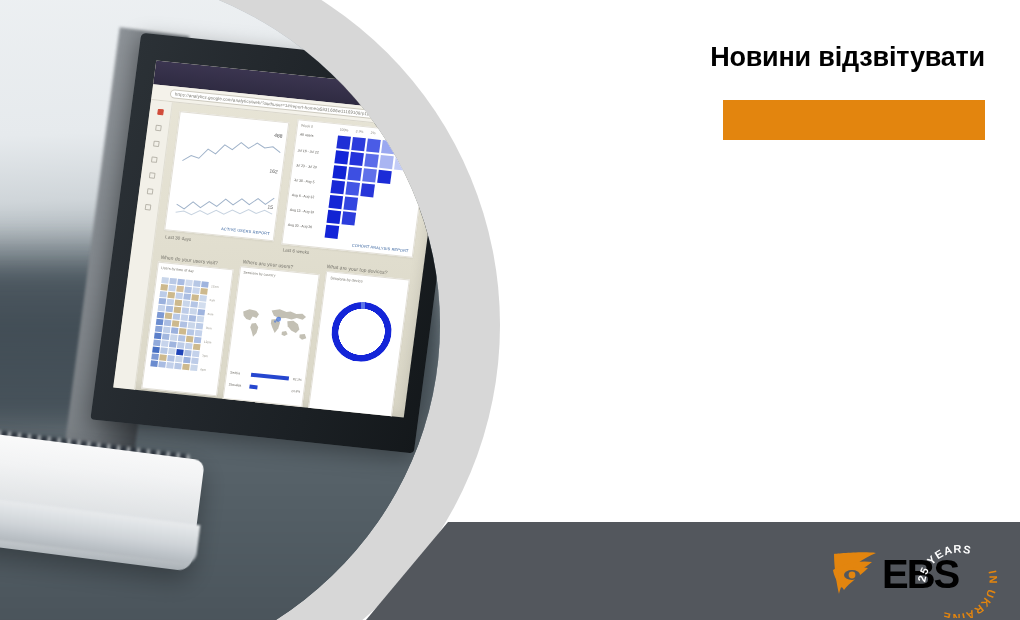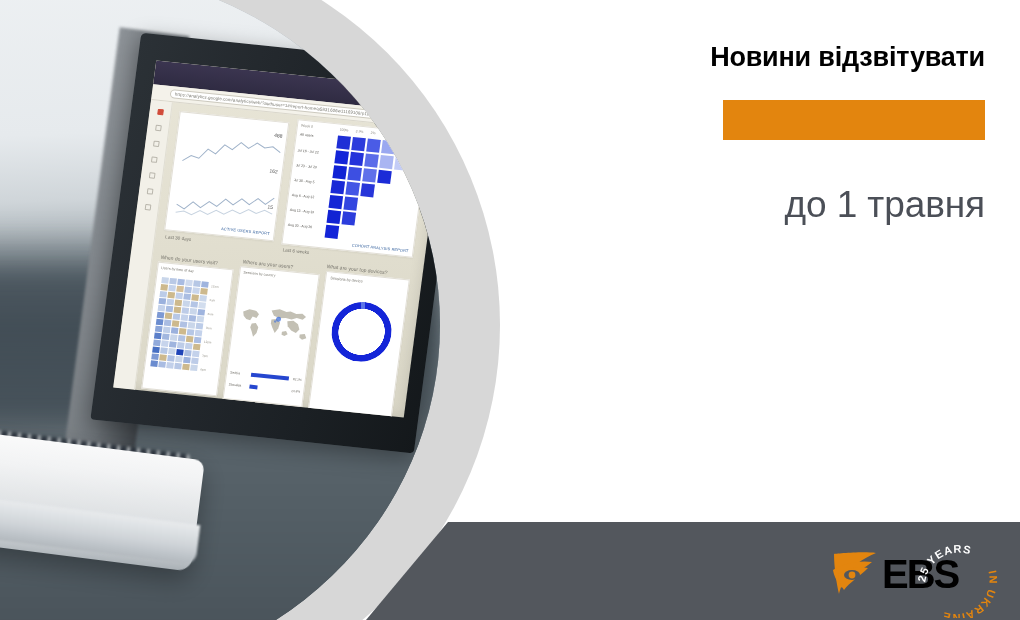--- a/index.html
+++ b/index.html
@@ -438,21 +438,20 @@
       <div class="keyboard"></div>
       <div class="base"></div>
       <div class="basefront"></div>
     </div>
   </div>
 
   <div class="kicker">Новини відзвітувати</div>
   <div class="orange-bar"></div>
 
   <div class="headline">
-    <span>до 1 травня</span>
   </div>
 
   <div class="footer"></div>
 
   <div class="logo">
     <svg class="logo-mark" viewBox="0 0 52 46">
       <path d="M2 4 C2 4 30 1 44 3 C30 9 20 16 14 26 C10 33 8 40 7 44 C5 36 2 18 2 4 Z" fill="#e3850e"></path>
       <path d="M1 20 C10 14 26 10 40 12 C30 20 18 26 10 38 C6 33 2 27 1 20 Z" fill="#e3850e"></path>
       <path d="M6 24 C14 18 28 16 36 18 C28 26 18 32 12 40 C8 35 6 29 6 24 Z" fill="#e3850e"></path>
       <ellipse cx="20" cy="25" rx="8" ry="5" fill="#53575d"></ellipse>

